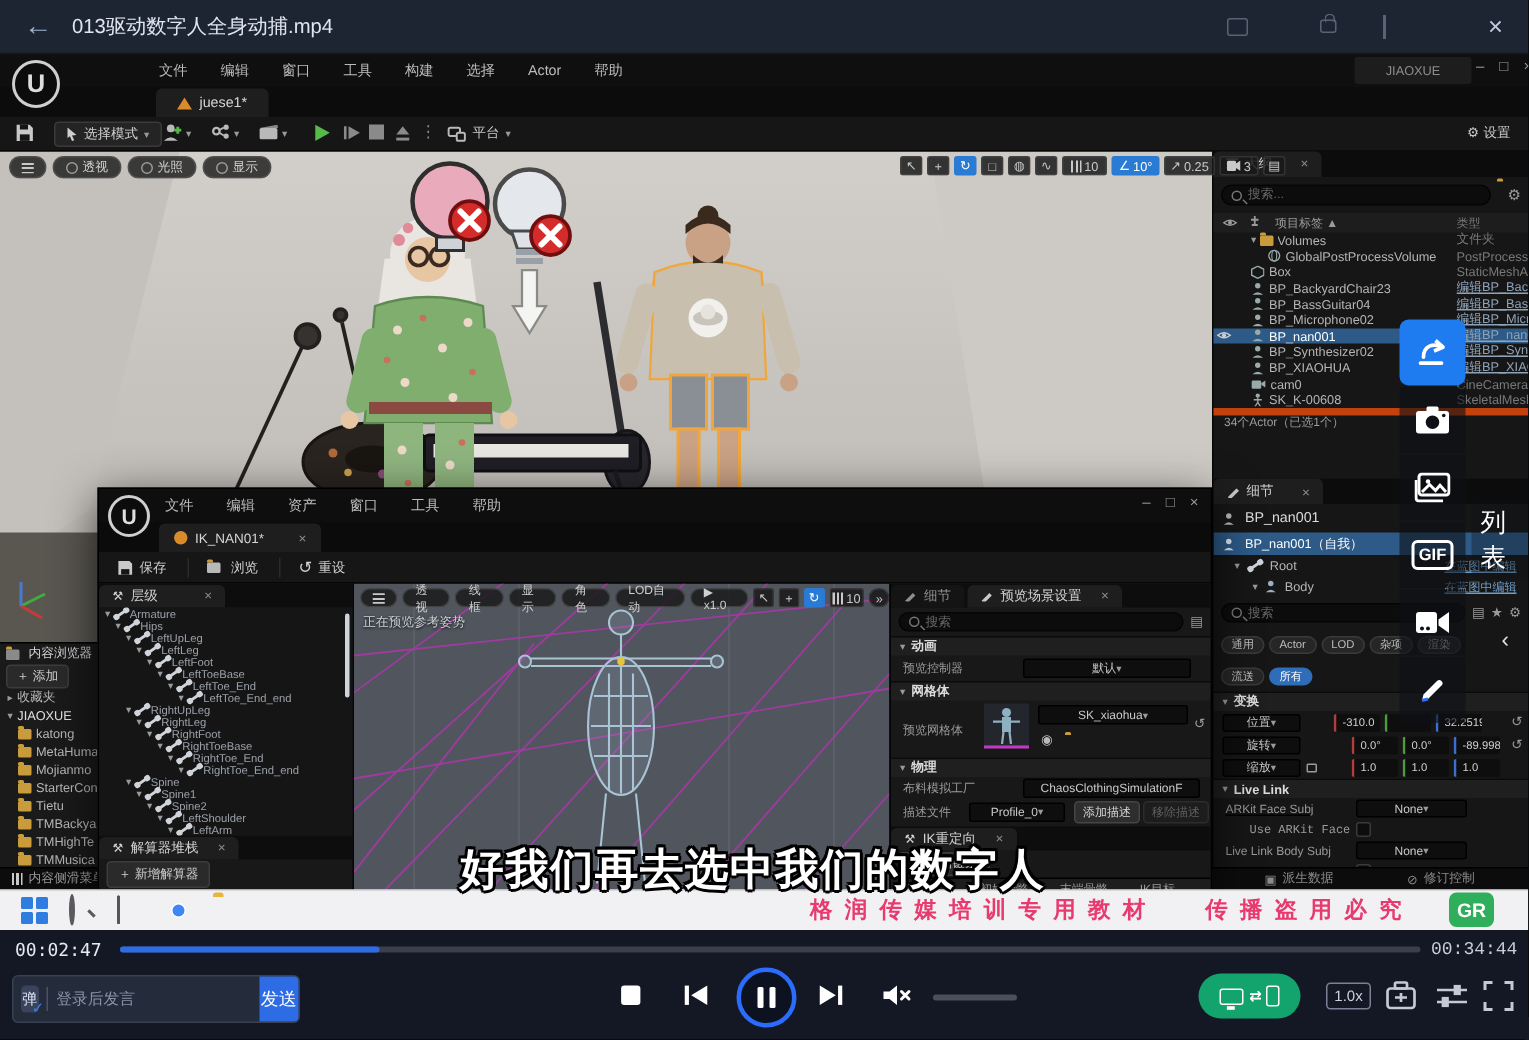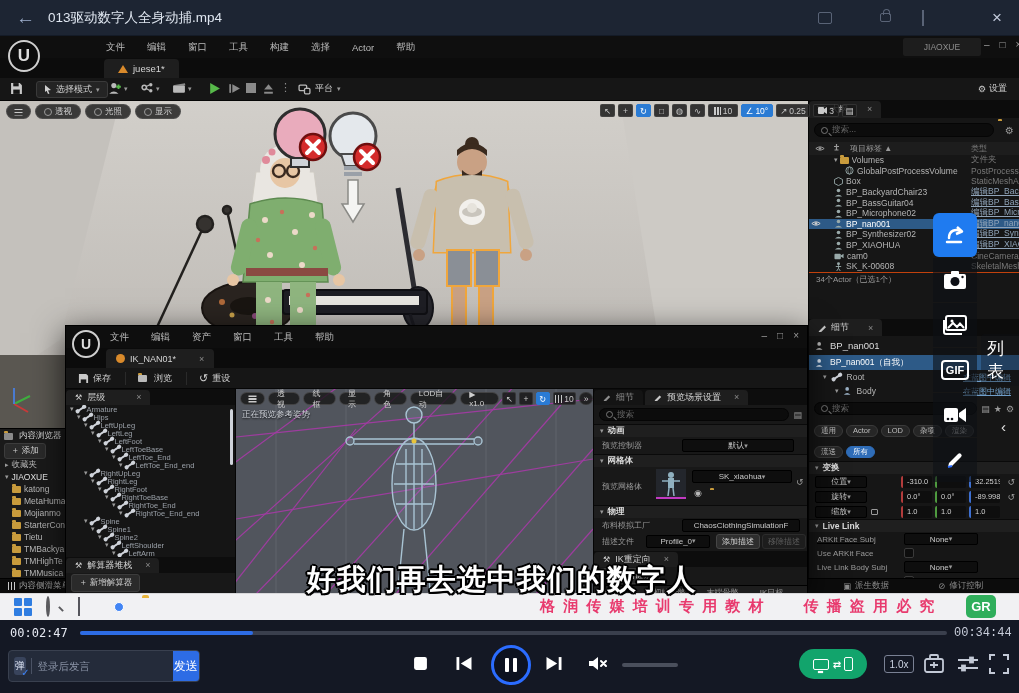--- a/index.html
+++ b/index.html
@@ -574,21 +574,21 @@
                 <line x1="5" y1="3.6" x2="5" y2="7" stroke="#9aa"></line>
                 <line x1="2" y1="5" x2="8" y2="5" stroke="#9aa"></line>
                 <line x1="5" y1="7" x2="3" y2="10" stroke="#9aa"></line>
                 <line x1="5" y1="7" x2="7" y2="10" stroke="#9aa"></line>
               </svg>
             </span>
             <span style="overflow: hidden; max-width: 108px; white-space: nowrap;">SK_K-00608</span>
             <span class="ol-type">SkeletalMesh</span>
           </div>
         </div>
-      <div class="flex" style="height:14px;border-top:1px solid #c2410c;color:#9a9a9a;font-size:8px;padding-left:7px">34个Actor（已选1个）</div>
+      <div class="flex" style="height:14px;border-top:5px solid #c2410c;color:#9a9a9a;font-size:8px;padding-left:7px">34个Actor（已选1个）</div>
     </div>
 
     <div class="abs panel" style="left:808px;top:283px;width:211px;height:259px;overflow:hidden">
       <div class="flex" style="height:17px;background:#0c0c0c">
         <span class="ptab">
             <svg width="8" height="8" viewBox="0 0 10 10">
               <path d="M1 9 l6-6 2 2 -6 6 H1 z M7 3 l1-1 2 2 -1 1z" fill="#c9c9c9"></path>
             </svg>
             <span>细节</span>
             <span class="x" style="margin-left:14px">×</span>
@@ -641,21 +641,21 @@
       <div class="sechdr">
           <span class="caret">▾</span>
           <b>变换</b>
         </div>
       <div id="xform-rows">
           <div class="flex" style="height: 15px; position: relative;">
             <span class="dd" style="margin-left: 6px; width: 52px; height: 12px;">
               <span>位置</span>
               <span class="caret">▾</span>
             </span>
-            <span class="flex" style="position: absolute; left: 92px;">
+            <span class="flex" style="position: absolute; left: 80px;">
               <span class="vbox vx">-310.0</span>
               <span class="vbox vy"></span>
               <span class="vbox vz">32.2519</span>
             </span>
             <span style="position: absolute; right: 4px; color: rgb(154, 154, 154); font-size: 9px;">↺</span>
           </div>
           <div class="flex" style="height: 15px; position: relative;">
             <span class="dd" style="margin-left: 6px; width: 52px; height: 12px;">
               <span>旋转</span>
               <span class="caret">▾</span>
@@ -686,21 +686,21 @@
         </div>
       <div id="ll-rows">
           <div class="flex" style="height: 14px; position: relative; text-decoration: underline;">
             <span class="lbl" style="margin-left: 8px;">ARKit Face Subj</span>
             <span class="dd" style="position: absolute; left: 95px; width: 74px; height: 12px;">
               <span>None</span>
               <span class="caret">▾</span>
             </span>
           </div>
           <div class="flex" style="height: 14px; position: relative;">
-            <span class="lbl" style="margin-left: 8px;">Use ARKit Face</span>
+            <span class="lbl" style="margin-left: 24px; font-family: Liberation Mono, monospace;">Use ARKit Face</span>
             <span class="chk" style="position: absolute; left: 95px;"></span>
           </div>
           <div class="flex" style="height: 14px; position: relative;">
             <span class="lbl" style="margin-left: 8px;">Live Link Body Subj</span>
             <span class="dd" style="position: absolute; left: 95px; width: 74px; height: 12px;">
               <span>None</span>
               <span class="caret">▾</span>
             </span>
           </div>
           <div class="flex" style="height: 14px; position: relative;">

